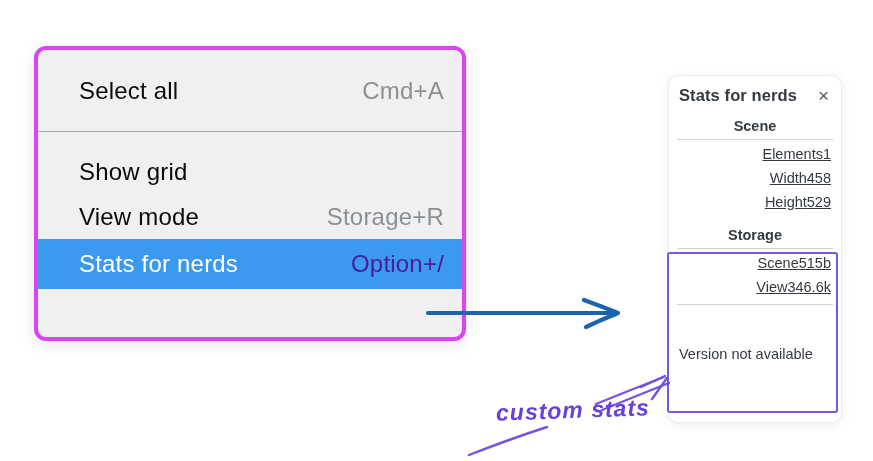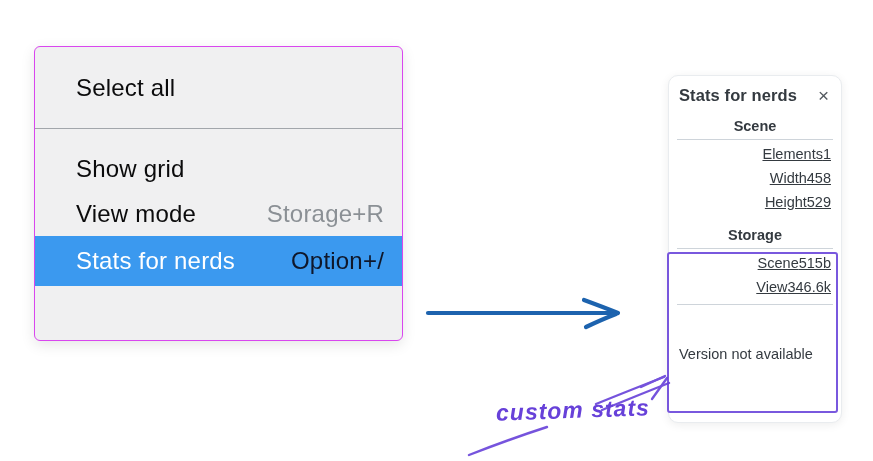--- a/index.html
+++ b/index.html
@@ -8,24 +8,24 @@
     position: relative;
     background: #ffffff;
     font-family: "Liberation Sans", sans-serif;
     overflow: hidden;
   }
 
   
   .context-menu {
     position: absolute;
     left: 34px; top: 46px;
-    width: 369px; height: 295px;
+    width: 432px; height: 295px;
     background: #f0f0f1;
-    border: 1px solid #d946ef;
-    border-radius: 6px;
+    border: 4px solid #d946ef;
+    border-radius: 12px;
     box-shadow: 0 4px 14px rgba(0,0,0,0.10);
     font-size: 24px;
     color: #0b0b0c;
     overflow: hidden;
   }
   .menu-row {
     display: flex;
     align-items: center;
     justify-content: space-between;
     padding: 0 18px 0 41px;
@@ -35,21 +35,21 @@
   .menu-row.first { height: 81px; }
   .menu-divider { border-top: 1px solid #a2a6ab; }
   .menu-section { padding-top: 17px; }
   .menu-section .menu-row { height: 45px; }
   .menu-shortcut { color: #8b9095; }
   .menu-row.selected {
     height: 50px;
     background: #3b99ef;
     color: #ffffff;
   }
-  .menu-row.selected .menu-shortcut { color: #0f172a; }
+  .menu-row.selected .menu-shortcut { color: #4c1d95; }
 
   
   .stats-panel {
     position: absolute;
     left: 668px; top: 75px;
     width: 174px; height: 348px;
     background: #ffffff;
     border: 1px solid #e9ecef;
     border-radius: 10px;
     box-shadow: 0 2px 10px rgba(0,0,0,0.07);
@@ -121,20 +121,21 @@
     width: 873px; height: 461px;
     pointer-events: none;
   }
 </style>
 </head>
 <body>
 
 <div class="context-menu">
   <div class="menu-row first">
     <span>Select all</span>
+    <span class="menu-shortcut">Cmd+A</span>
   </div>
   <div class="menu-divider"></div>
   <div class="menu-section">
     <div class="menu-row">
       <span>Show grid</span>
     </div>
     <div class="menu-row">
       <span>View mode</span>
       <span class="menu-shortcut">Storage+R</span>
     </div>

